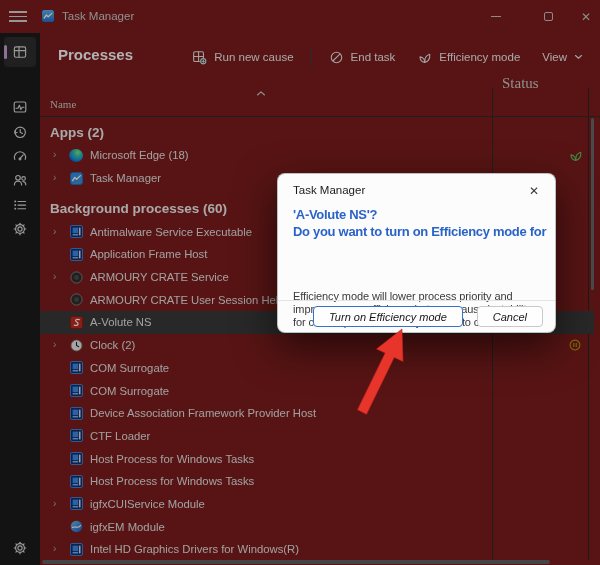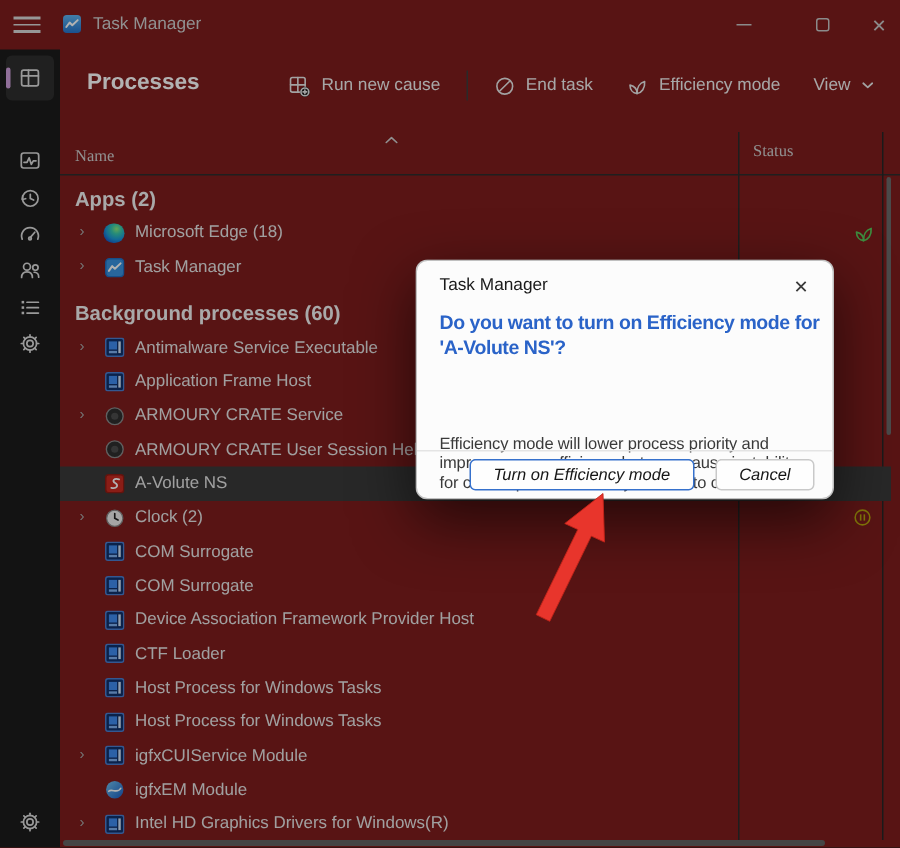--- a/index.html
+++ b/index.html
@@ -35,21 +35,21 @@
   .toolbar { position:absolute; right:8px; top:8px; height:32px; display:flex; align-items:center; gap:4px; }
   .tool-btn { display:flex; align-items:center; gap:7px; padding:5px 9px; border-radius:4px; cursor:pointer; }
   .tool-btn span { font-size:11.5px; color:#f0f0f0; white-space:nowrap; }
   .tool-btn svg { stroke:#e8e8e8; fill:none; stroke-width:1.15; stroke-linecap:round; stroke-linejoin:round; }
   .tool-sep { width:1px; height:20px; background:#3d3d3d; margin:0 4px; }
 
   
   .table-header { position:absolute; left:0; top:55px; width:560px; height:29px; border-bottom:1px solid #2d2d2d;font-family:Liberation Serif, serif; }
   .sort-chevron { position:absolute; left:216px; top:2px; }
   .col-name { position:absolute; left:10px; bottom:6px; font-size:11px; color:#cfcfcf; }
-  .col-status { position:absolute; left:462px; bottom:9px; font-size:11px; color:#cfcfcf; }
+  .col-status { position:absolute; left:462px; bottom:24px; font-size:15px; color:#cfcfcf; }
   .col-divider { position:absolute; left:452px; top:55px; height:472px; width:1px; background:#2c2c2c; }
   .col-divider2 { position:absolute; left:548px; top:55px; height:472px; width:1px; background:#262626; }
 
   
   .plist { position:absolute; left:0; top:84px; width:554px; padding-top:4px; }
   .group + .group { margin-top:8px; }
   .group-header { height:23px; display:flex; align-items:center; padding-left:10px; font-size:13.5px; font-weight:700; color:#f2f2f2; }
   .prow { position:relative; height:22.7px; cursor:default; }
   .prow.selected { background:#3a3a3a; }
   .chev { position:absolute; left:13px; top:50%; transform:translateY(-50%); width:10px; color:#a8a8a8; font-size:10px; line-height:1; }
@@ -449,22 +449,22 @@
     <div class="v-scroll"></div>
     <div class="h-scroll"></div>
   </div>
 
   <div class="smoke"></div>
 
   <div class="dialog">
     <div class="dlg-title">Task Manager</div>
     <div class="dlg-close">✕</div>
     <div class="dlg-heading">
+      <div>'A-Volute NS'?</div>
       <div>Do you want to turn on Efficiency mode for</div>
-      <div>'A-Volute NS'?</div>
     </div>
     <div class="dlg-body">Efficiency mode will lower process priority and improve power efficiency but may cause instability for certain processes. Do you want to continue?</div>
     <div class="dlg-footer">
       <div class="btn primary">Turn on Efficiency mode</div>
       <div class="btn secondary">Cancel</div>
     </div>
   </div>
 
   <svg class="red-arrow" width="600" height="565" viewBox="0 0 600 565">
     <polygon points="402,329 403,361.4 394.2,357.4 366.5,414.2 357.5,409.8 385.2,353 376.5,349" fill="#e8352c" stroke="#c22418" stroke-width="0.6"></polygon>

